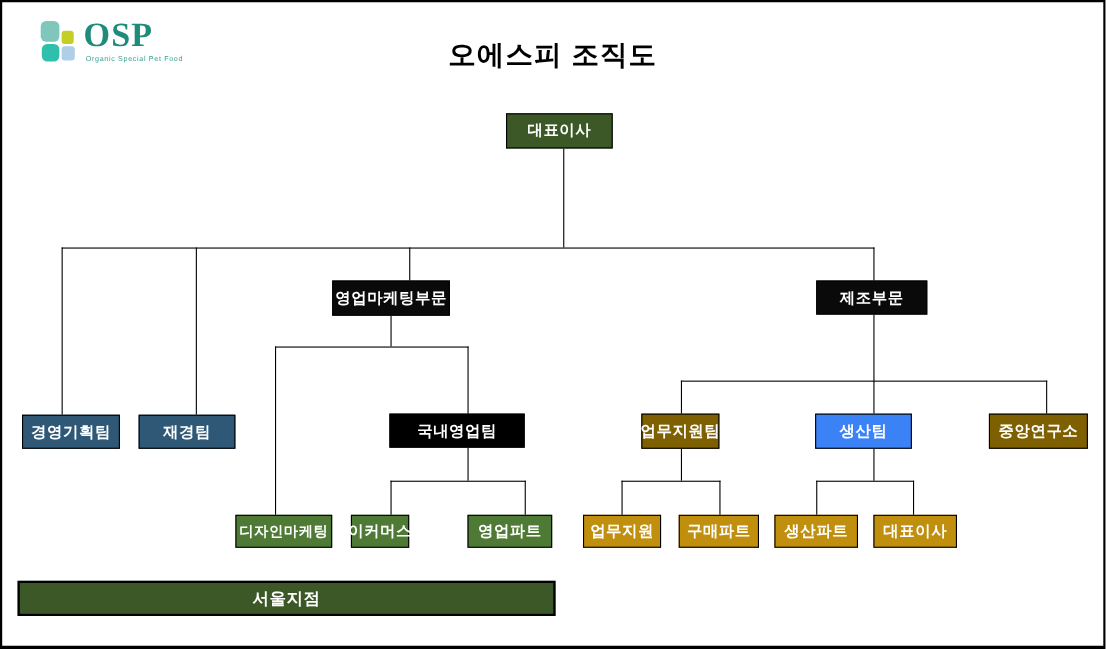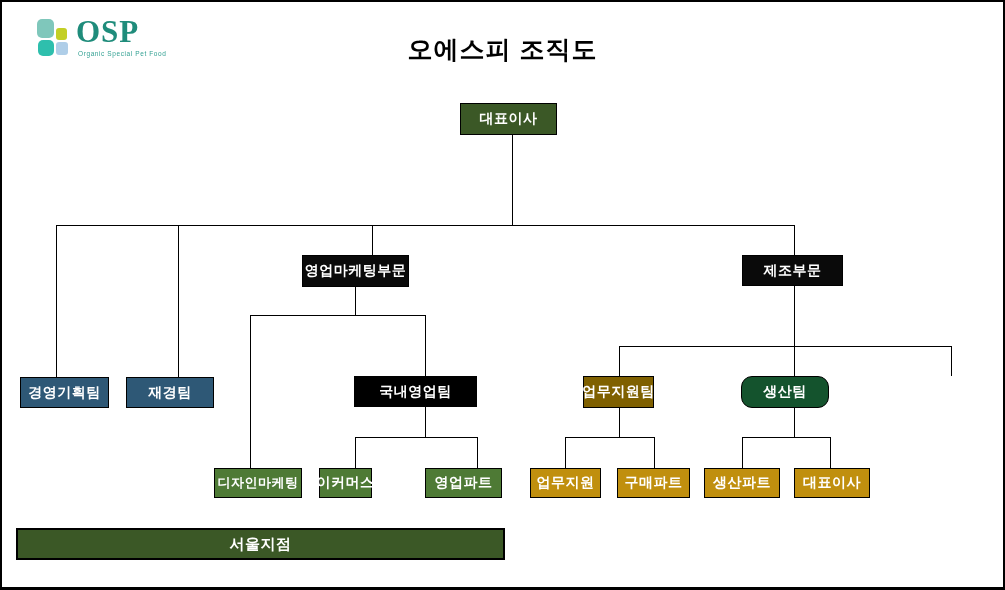--- a/index.html
+++ b/index.html
@@ -88,21 +88,22 @@
 
   <div class="node" style="left: 458px; top: 101px; width: 97px; height: 32px; background: rgb(59, 88, 38);">대표이사</div>
 
   <div class="node" style="left: 300px; top: 253px; width: 107px; height: 32px; background: rgb(10, 10, 10);">영업마케팅부문</div>
   <div class="node" style="left: 740px; top: 253px; width: 101px; height: 31px; background: rgb(10, 10, 10);">제조부문</div>
 
   <div class="node" style="left: 18px; top: 375px; width: 89px; height: 31px; background: rgb(46, 88, 118);">경영기획팀</div>
   <div class="node" style="left: 124px; top: 375px; width: 88px; height: 31px; background: rgb(46, 88, 118);">재경팀</div>
   <div class="node" style="left: 352px; top: 374px; width: 123px; height: 31px; background: #000000;">국내영업팀</div>
   <div class="node" style="left: 581px; top: 374px; width: 71px; height: 32px; background: rgb(127, 96, 0);">업무지원팀</div>
-  <div class="node" style="left: 739px; top: 374px; width: 88px; height: 32px; background: #14532d; border-radius: 11px;">생산팀</div>
+  <div class="node" style="left: 739px; top: 374px; width: 88px; height: 32px; background: #3b82f6;">생산팀</div>
+  <div class="node" style="left: 897px; top: 374px; width: 90px; height: 32px; background: rgb(127, 96, 0);">중앙연구소</div>
 
   <div class="node" style="left: 212px; top: 466px; width: 88px; height: 30px; font-size: 13px; background: rgb(78, 122, 53);">디자인마케팅</div>
   <div class="node" style="left: 317px; top: 466px; width: 53px; height: 30px; background: rgb(78, 122, 53);">이커머스</div>
   <div class="node" style="left: 423px; top: 466px; width: 77px; height: 30px; background: rgb(78, 122, 53);">영업파트</div>
   <div class="node" style="left: 528px; top: 466px; width: 71px; height: 30px; background: rgb(192, 143, 14);">업무지원</div>
   <div class="node" style="left: 615px; top: 466px; width: 73px; height: 30px; background: rgb(192, 143, 14);">구매파트</div>
   <div class="node" style="left: 702px; top: 466px; width: 76px; height: 30px; background: rgb(192, 143, 14);">생산파트</div>
   <div class="node" style="left: 792px; top: 466px; width: 76px; height: 30px; background: rgb(192, 143, 14);">대표이사</div>
 
   <div class="node bar" style="left: 14px; top: 526px; width: 489px; height: 32px; background: rgb(59, 88, 38);">서울지점</div>

